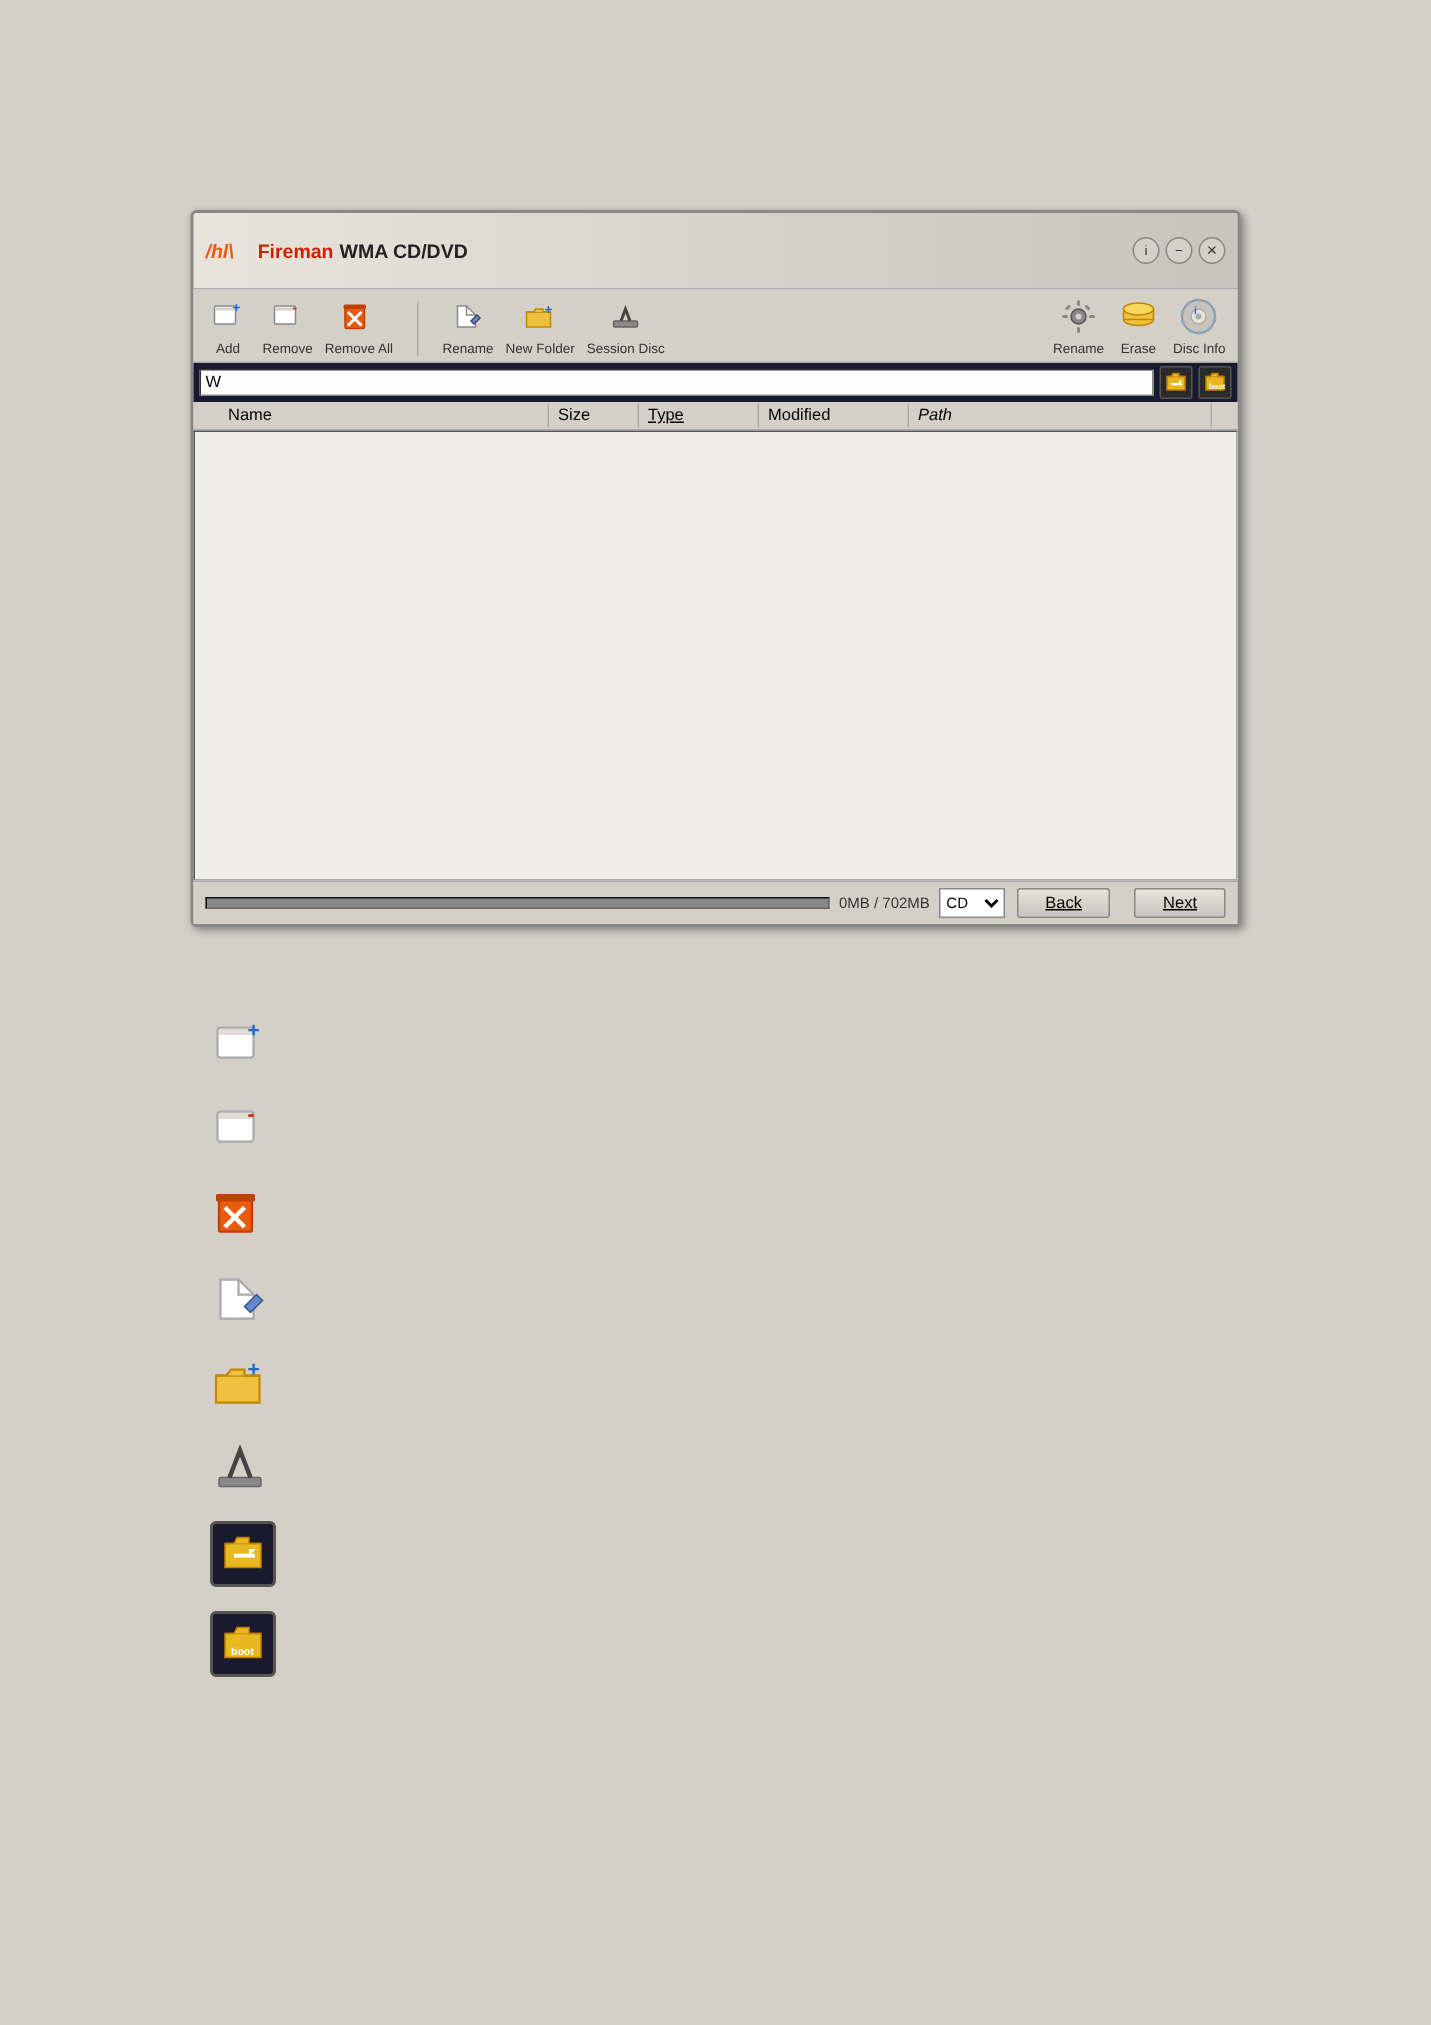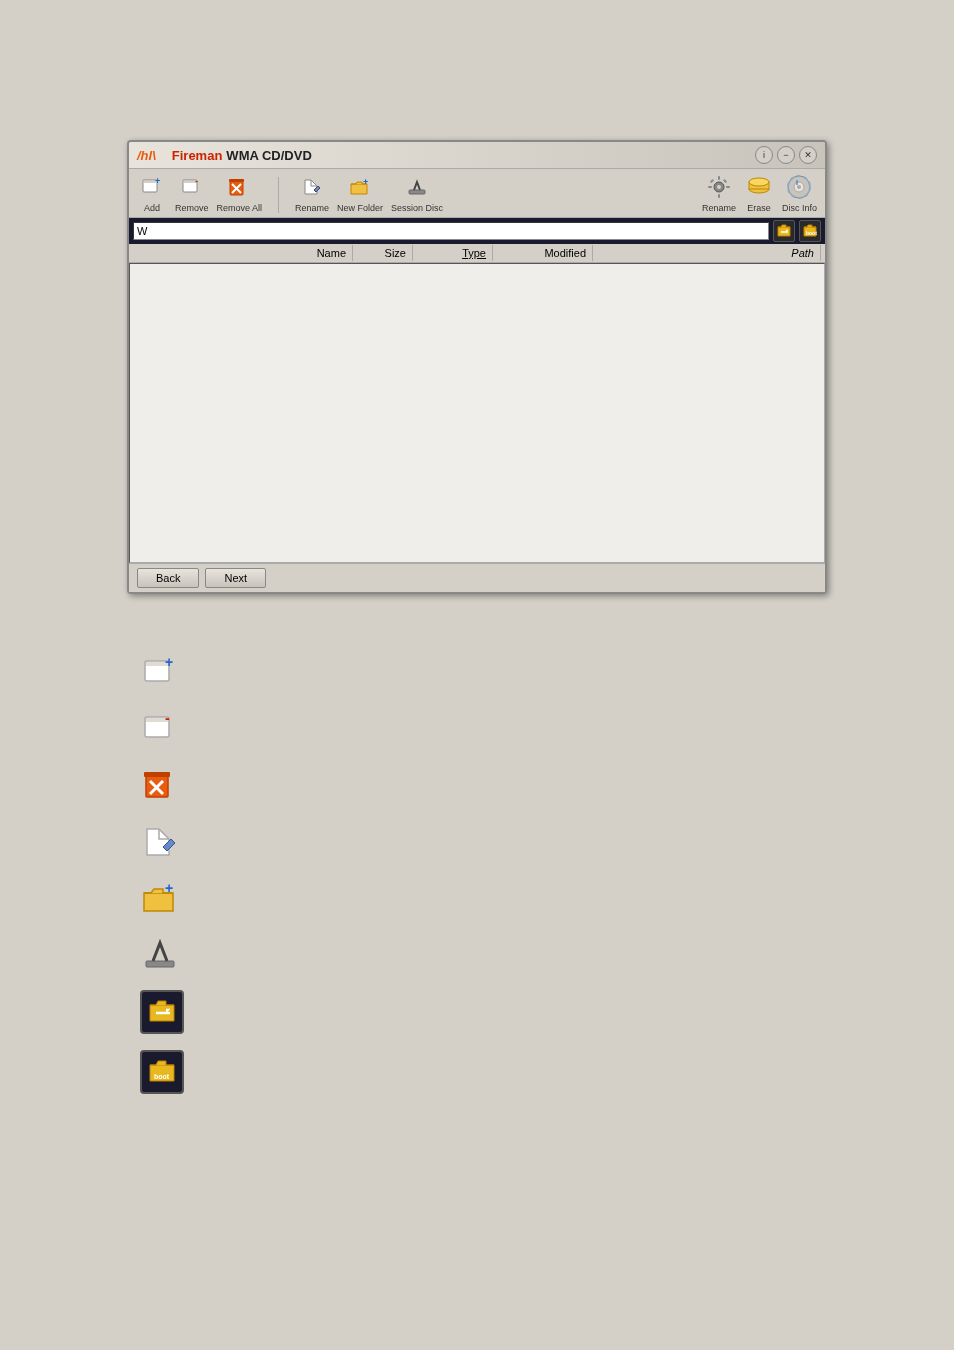--- a/index.html
+++ b/index.html
@@ -21,21 +21,21 @@
       border: 2px solid #888;
       border-radius: 4px;
       background: #d4d0c8;
       box-shadow: 2px 2px 6px rgba(0,0,0,0.4);
     }
 
     
     .title-bar {
       background: linear-gradient(to right, #e8e4dc, #c8c4bc);
       border-bottom: 1px solid #aaa;
-      padding: 4px 8px;
+      padding: 16px 8px;
       display: flex;
       align-items: center;
       justify-content: space-between;
       border-radius: 2px 2px 0 0;
     }
     .title-logo {
       display: flex;
       align-items: center;
       font-size: 13px;
       font-weight: bold;
@@ -140,22 +140,21 @@
       align-items: center;
       justify-content: center;
       cursor: pointer;
     }
 
     
     .col-header {
       display: flex;
       background: #d4d0c8;
       border-bottom: 1px solid #aaa;
-      padding: 1px 4px;
-      text-align: right;
+      padding: 1px 17px;
     }
     .col-header-cell {
       padding: 2px 6px;
       font-size: 11px;
       border-right: 1px solid #aaa;
       color: #000;
       cursor: pointer;
     }
     .col-name { width: 220px; }
     .col-size { width: 60px; }
@@ -204,21 +203,22 @@
       white-space: nowrap;
     }
     .disc-type-select {
       height: 20px;
       font-size: 10px;
       border: 1px solid #888;
       background: white;
     }
     .nav-buttons {
       display: flex;
-      gap: 6px;
+      gap: 16px;
+      text-decoration: underline;
     }
     .nav-btn {
       padding: 3px 18px;
       background: linear-gradient(to bottom, #e8e4dc, #c8c4bc);
       border: 1px solid #888;
       border-radius: 2px;
       font-size: 11px;
       cursor: pointer;
       color: #000;
     }
@@ -412,20 +412,27 @@
     <div class="col-header-cell col-name">Name</div>
     <div class="col-header-cell col-size">Size</div>
     <div class="col-header-cell col-type">Type</div>
     <div class="col-header-cell col-modified">Modified</div>
     <div class="col-header-cell col-path">Path</div>
   </div>
 
   <div class="file-list"></div>
 
   <div class="status-bar">
+    <div class="progress-area">
+      <div class="progress-track">
+        <div class="progress-fill"></div>
+      </div>
+      <span class="size-label">0MB / 702MB</span>
+      <select class="disc-type-select"><option>CD</option><option>DVD</option></select>
+    </div>
     <div class="nav-buttons">
       <button class="nav-btn">Back</button>
       <button class="nav-btn">Next</button>
     </div>
   </div>
 
 </div>
 
 <div class="icon-showcase">
 

